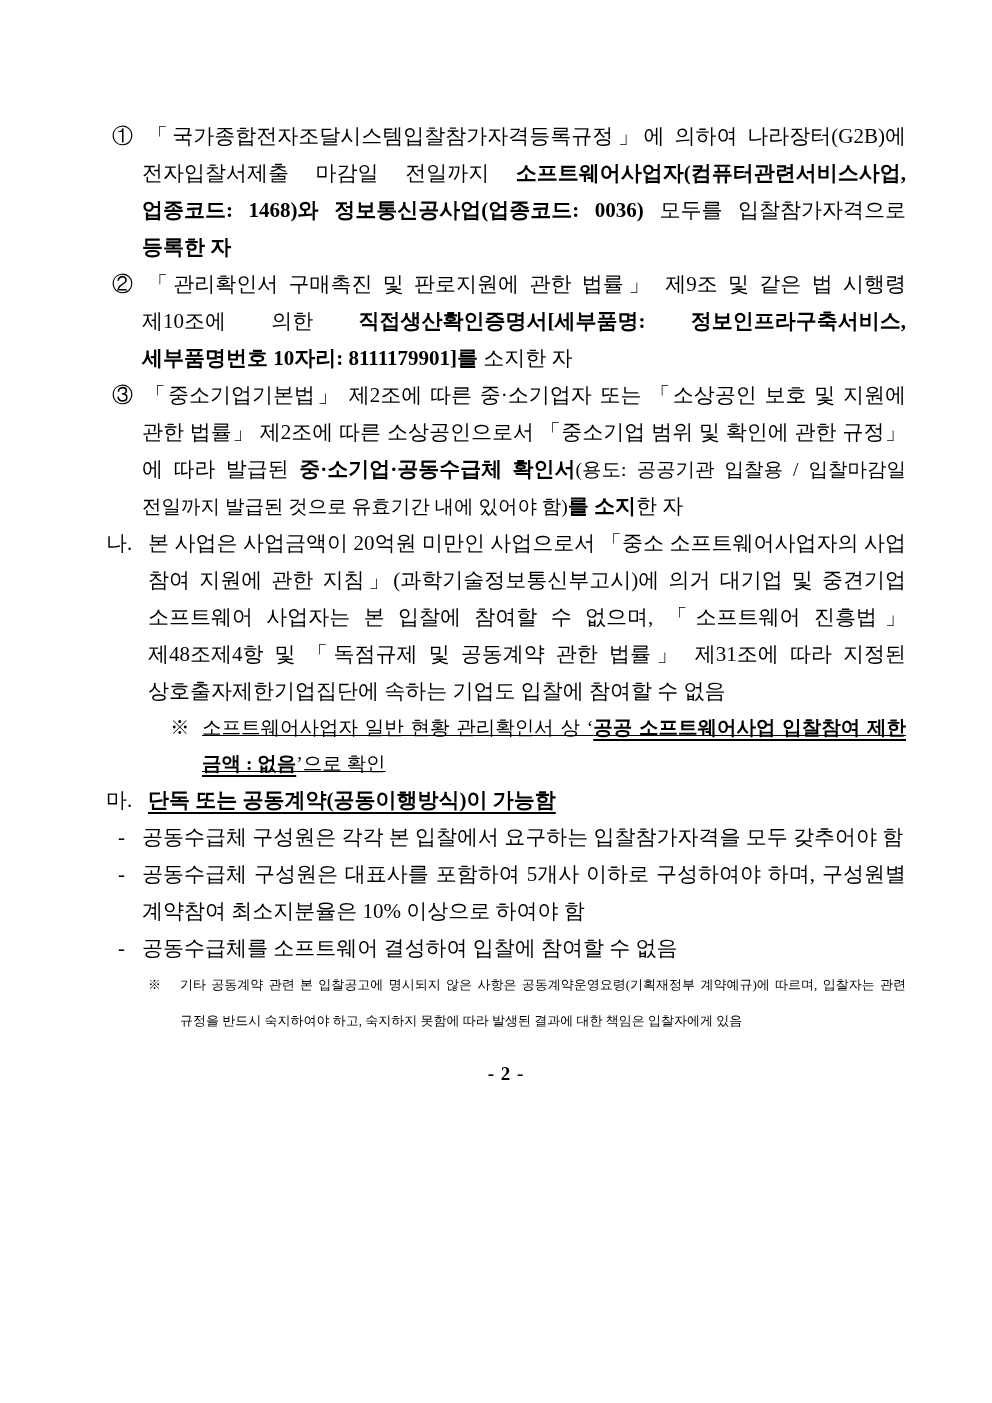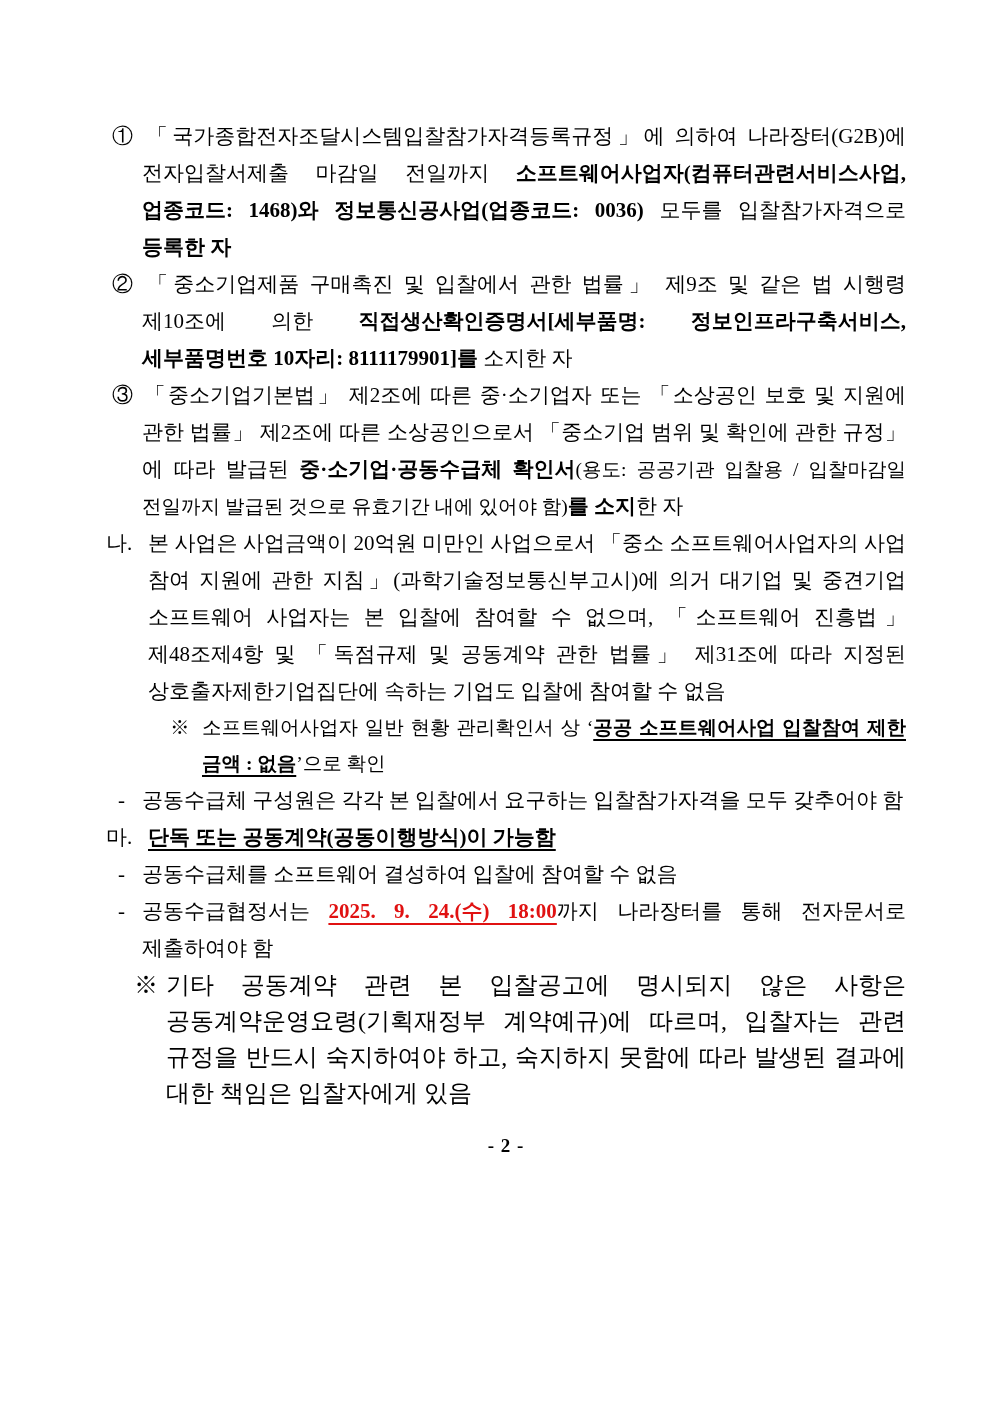--- a/index.html
+++ b/index.html
@@ -32,27 +32,27 @@
     display: inline-block;
     text-indent: 0;
   }
   
   .circled { margin-left: 6px; padding-left: 30px; text-indent: -30px; }
   .circled .marker { width: 30px; }
   
   .ga { padding-left: 42px; text-indent: -42px; }
   .ga .marker { width: 42px; }
   
-  .note1 { margin-left: 64px; padding-left: 32px; text-indent: -32px; font-size: 19.5px; line-height: 36px; }
+  .note1 { margin-left: 64px; padding-left: 32px; text-indent: -32px; font-size: 19.5px; line-height: 36px; text-decoration: underline; }
   .note1 .marker { width: 32px; }
   
   .dash { margin-left: 12px; padding-left: 24px; text-indent: -24px; }
   .dash .marker { width: 24px; }
   
-  .note2 { margin-left: 28px; padding-left: 32px; text-indent: -32px; font-size: 24px; line-height: 36px; }
+  .note2 { margin-left: 42px; padding-left: 32px; text-indent: -32px; font-size: 13px; line-height: 36px; }
   .note2 .marker { width: 32px; }
 
   .b { font-weight: bold; }
   .u { text-decoration: underline; text-underline-offset: 5px; text-decoration-thickness: 1.5px; }
   .red { color: var(--date-red, #e01111); }
   .sm { font-size: 19.5px; }
 
   .page-number {
     margin-top: 24px;
     text-align: center;
@@ -60,24 +60,24 @@
     font-weight: bold;
     letter-spacing: 1px;
   }
 </style>
 </head>
 <body>
 
 <div class="doc-page">
   <div>
       <div class="para circled"><span class="marker">①</span><span>「국가종합전자조달시스템입찰참가자격등록규정」에 의하여 나라장터(G2B)에 전자입찰서제출 마감일 전일까지 </span><span class="b">소프트웨어사업자(컴퓨터관련서비스사업, 업종코드: 1468)와 정보통신공사업(업종코드: 0036)</span><span> 모두를 입찰참가자격으로 </span><span class="b">등록한 자</span></div>
-      <div class="para circled"><span class="marker">②</span><span>「중소기업제품 구매촉진 및 입찰에서 관한 법률」 제9조 및 같은 법 시행령 제10조에 의한 </span><span class="b">직접생산확인증명서[세부품명: 정보인프라구축서비스, 세부품명번호 10자리: 8111179901]를</span><span> 소지한 자</span></div>
+      <div class="para circled"><span class="marker">②</span><span>「관리확인서 구매촉진 및 판로지원에 관한 법률」 제9조 및 같은 법 시행령 제10조에 의한 </span><span class="b">직접생산확인증명서[세부품명: 정보인프라구축서비스, 세부품명번호 10자리: 8111179901]를</span><span> 소지한 자</span></div>
       <div class="para circled"><span class="marker">③</span><span>「중소기업기본법」 제2조에 따른 중·소기업자 또는 「소상공인 보호 및 지원에 관한 법률」 제2조에 따른 소상공인으로서 「중소기업 범위 및 확인에 관한 규정」에 따라 발급된 </span><span class="b">중·소기업·공동수급체 확인서</span><span class="sm">(용도: 공공기관 입찰용 / 입찰마감일 전일까지 발급된 것으로 유효기간 내에 있어야 함)</span><span class="b">를 소지</span><span>한 자</span></div>
       <div class="para ga"><span class="marker">나.</span><span>본 사업은 사업금액이 20억원 미만인 사업으로서 「중소 소프트웨어사업자의 사업 참여 지원에 관한 지침」(과학기술정보통신부고시)에 의거 대기업 및 중견기업 소프트웨어 사업자는 본 입찰에 참여할 수 없으며, 「소프트웨어 진흥법」 제48조제4항 및 「독점규제 및 공동계약 관한 법률」 제31조에 따라 지정된 상호출자제한기업집단에 속하는 기업도 입찰에 참여할 수 없음</span></div>
       <div class="para note1"><span class="marker">※</span><span>소프트웨어사업자 일반 현황 관리확인서 상 ‘</span><span class="b u">공공 소프트웨어사업 입찰참여 제한 금액 : 없음</span><span>’으로 확인</span></div>
+      <div class="para ga"><span class="marker">마.</span><span class="b u">단독 또는 공동계약(공동이행방식)이 가능함</span></div>
       <div class="para dash"><span class="marker">-</span><span>공동수급체 구성원은 각각 본 입찰에서 요구하는 입찰참가자격을 모두 갖추어야 함</span></div>
-      <div class="para ga"><span class="marker">마.</span><span class="b u">단독 또는 공동계약(공동이행방식)이 가능함</span></div>
+      <div class="para dash"><span class="marker">-</span><span>공동수급체 구성원은 대표사를 포함하여 5개사 이하로 구성하여야 하며, 구성원별 계약참여 최소지분율은 10% 이상으로 하여야 함</span></div>
       <div class="para dash"><span class="marker">-</span><span>공동수급체를 소프트웨어 결성하여 입찰에 참여할 수 없음</span></div>
-      <div class="para dash"><span class="marker">-</span><span>공동수급협정서는 </span><span class="b u red">2025. 9. 24.(수) 18:00</span><span>까지 나라장터를 통해 전자문서로 제출하여야 함</span></div>
       <div class="para note2"><span class="marker">※</span><span>기타 공동계약 관련 본 입찰공고에 명시되지 않은 사항은 공동계약운영요령(기획재정부 계약예규)에 따르며, 입찰자는 관련 규정을 반드시 숙지하여야 하고, 숙지하지 못함에 따라 발생된 결과에 대한 책임은 입찰자에게 있음</span></div>
     </div>
   <div class="page-number">- 2 -</div>
 </div>
 
 </body></html>

